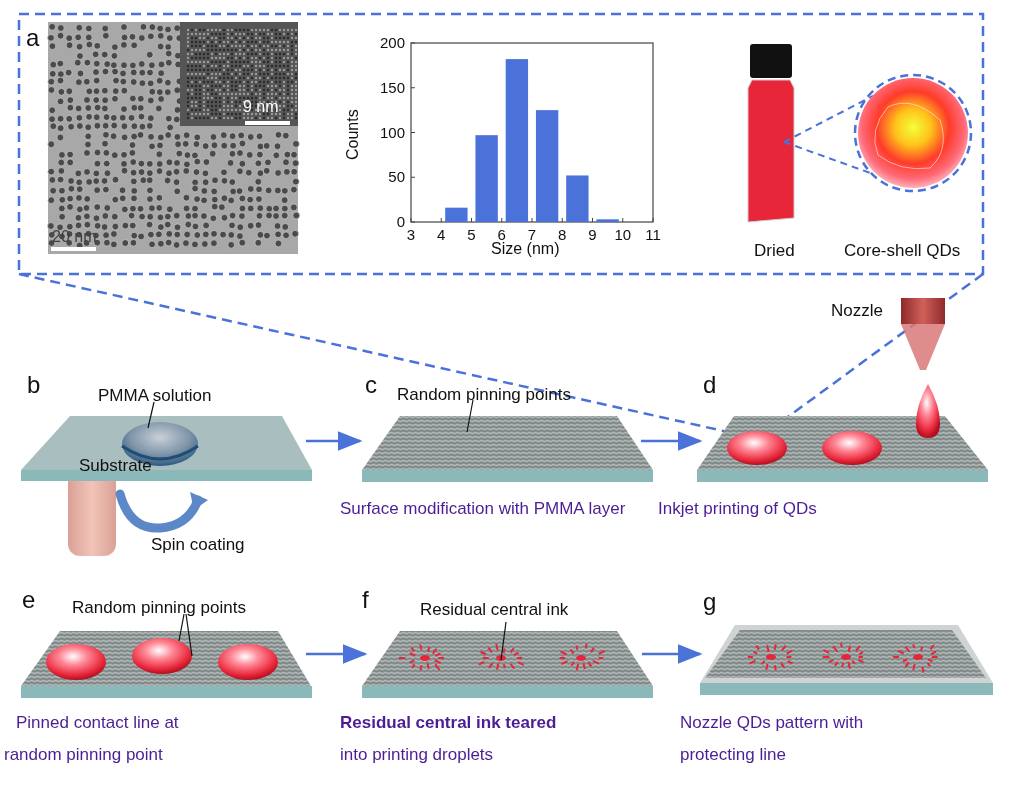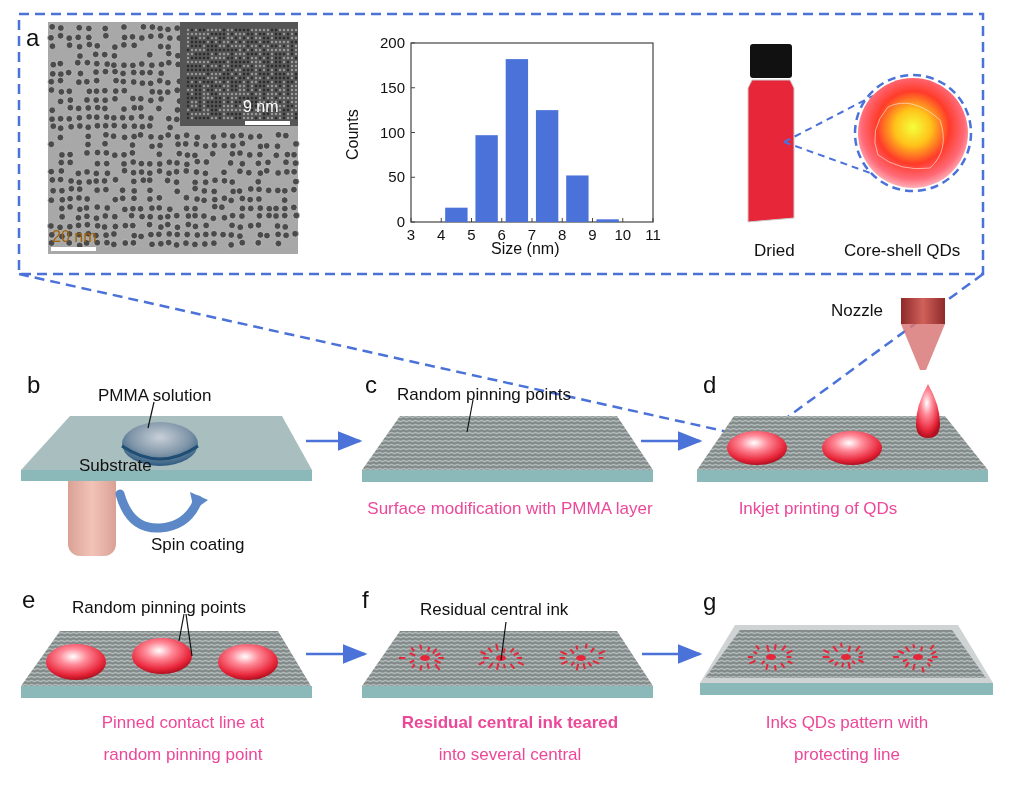--- a/index.html
+++ b/index.html
@@ -1,19 +1,19 @@
 <!DOCTYPE html>
 <html><head>
 <meta charset="utf-8">
 <style>
   html, body { margin: 0; padding: 0; background: #ffffff; }
   body { width: 1017px; height: 800px; position: relative; overflow: hidden;
          font-family: "Liberation Sans", sans-serif; color: #111; }
   .panel-letter { position: absolute; font-size: 24px; font-family: "Liberation Sans", sans-serif; color: #111; line-height: 1; }
-  .caption { position: absolute; font-size: 17px; text-align: center; white-space: nowrap; color: #ec4899; }
+  .caption { position: absolute; font-size: 17px; white-space: nowrap; color: #4c1d95; }
   .label { position: absolute; font-size: 17px; white-space: nowrap; color: #111; }
   svg text { font-family: "Liberation Sans", sans-serif; }
   #overlay { position: absolute; left: 0; top: 0; pointer-events: none; }
 </style>
 </head>
 <body>
 
 <svg id="overlay" width="1017" height="800">
   <defs>
     <pattern id="rough" width="6" height="4" patternUnits="userSpaceOnUse">
@@ -1339,21 +1339,21 @@
         <rect x="911.8035659962769" y="645.2968581438496" width="4.151298868312757" height="2" fill="#e8263a" transform="rotate(256.50000000000006 913.8035659962769 646.2968581438496)"></rect>
         <rect x="919.5030546382905" y="648.0446309111012" width="4.558886316872428" height="2" fill="#e8263a" transform="rotate(282.15000000000003 921.5030546382905 649.0446309111012)"></rect>
         <rect x="929.6154246096419" y="646.8824655812697" width="5.518942901234568" height="2" fill="#e8263a" transform="rotate(307.80000000000007 931.6154246096419 647.8824655812697)"></rect>
         <rect x="930.8908973926706" y="652.2122757235735" width="5.512950102880659" height="2" fill="#e8263a" transform="rotate(333.4500000000001 932.8908973926706 653.2122757235735)"></rect>
         <ellipse cx="918" cy="657" rx="5" ry="3" fill="#e8263a"></ellipse>
       </g>
   </g>
 </svg>
 
 <div class="panel-letter" style="left:26px;top:26px;">a</div>
-<div class="label" style="left:52px;top:228px;color:#a16207;font-size:16px;">20 nm</div>
+<div class="label" style="left:52px;top:228px;color:#404040;font-size:16px;">20 nm</div>
 <div class="label" style="left:243px;top:98px;color:#fff;font-size:16px;">9 nm</div>
 
 <div class="label" style="left:491px;top:240px;font-size:16px;">Size (nm)</div>
 <div class="label" style="left:344px;top:122px;font-size:16px;transform:rotate(-90deg);transform-origin:left top;top:160px;">Counts</div>
 
 <div class="label" style="left:754px;top:241px;">Dried</div>
 <div class="label" style="left:844px;top:241px;">Core-shell QDs</div>
 
 <div class="panel-letter" style="left:27px;top:373px;">b</div>
 <div class="label" style="left:98px;top:386px;">PMMA solution</div>
@@ -1364,22 +1364,22 @@
 <div class="label" style="left:397px;top:385px;">Random pinning points</div>
 <div class="caption" style="left:340px;top:499px;width:340px;">Surface modification with PMMA layer</div>
 
 <div class="panel-letter" style="left:703px;top:373px;">d</div>
 <div class="label" style="left:831px;top:301px;">Nozzle</div>
 <div class="caption" style="left:658px;top:499px;width:320px;">Inkjet printing of QDs</div>
 
 <div class="panel-letter" style="left:22px;top:588px;">e</div>
 <div class="label" style="left:72px;top:598px;">Random pinning points</div>
 <div class="caption" style="left:0px;top:713px;width:334px;margin-left:16px;">Pinned contact line at</div>
-<div class="caption" style="left:16px;top:745px;width:334px;">random pinning point</div>
+<div class="caption" style="left:4px;top:745px;width:334px;">random pinning point</div>
 
 <div class="panel-letter" style="left:362px;top:588px;">f</div>
 <div class="label" style="left:420px;top:600px;">Residual central ink</div>
 <div class="caption" style="left:340px;top:713px;width:340px;font-weight:bold;">Residual central ink teared</div>
-<div class="caption" style="left:340px;top:745px;width:340px;">into several central</div>
+<div class="caption" style="left:340px;top:745px;width:340px;">into printing droplets</div>
 
 <div class="panel-letter" style="left:703px;top:590px;">g</div>
-<div class="caption" style="left:680px;top:713px;width:334px;">Inks QDs pattern with</div>
+<div class="caption" style="left:680px;top:713px;width:334px;">Nozzle QDs pattern with</div>
 <div class="caption" style="left:680px;top:745px;width:334px;">protecting line</div>
 
 </body></html>

